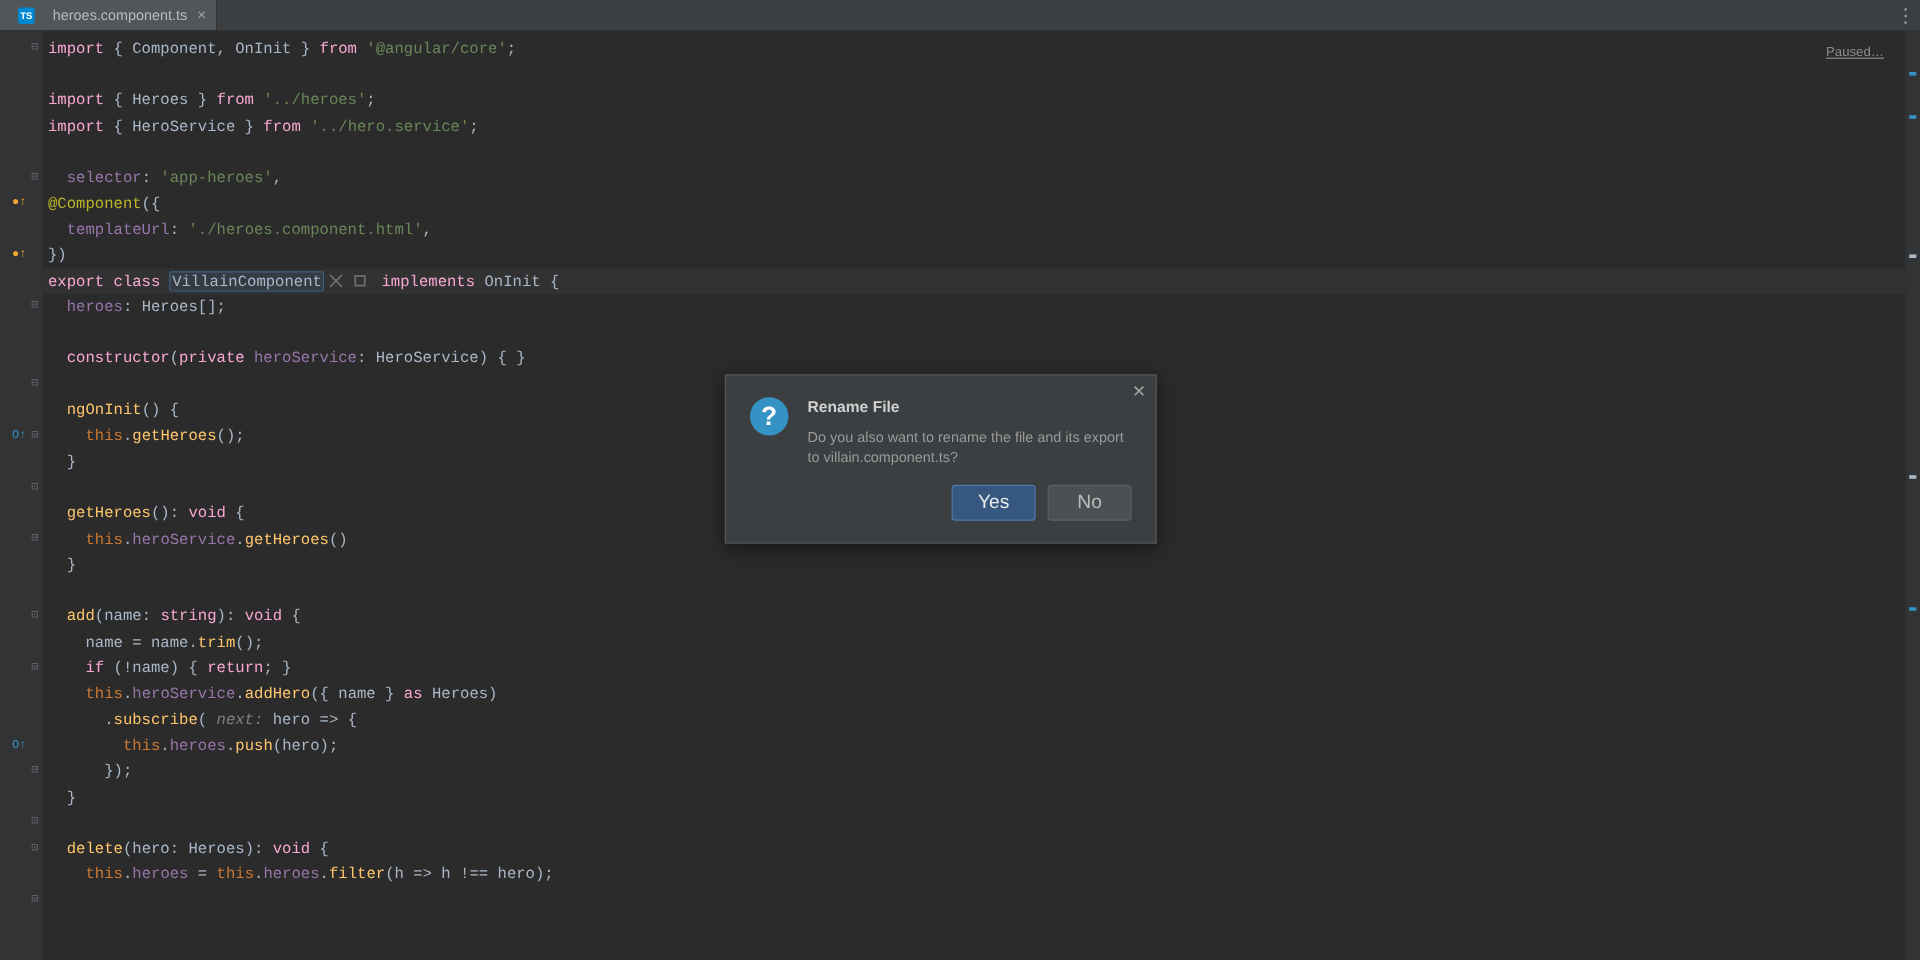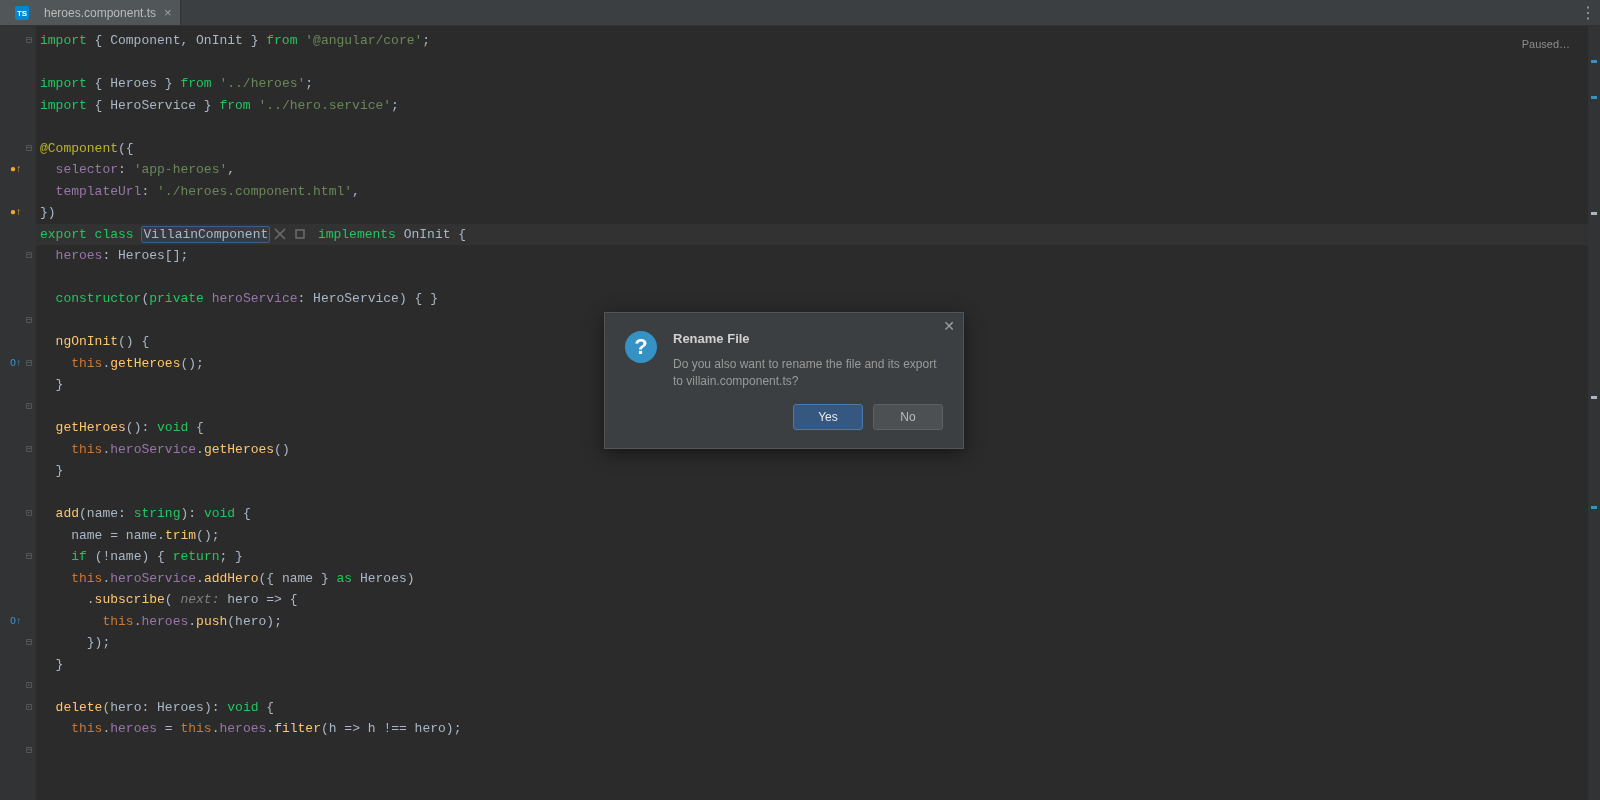--- a/index.html
+++ b/index.html
@@ -90,31 +90,32 @@
     background: #2b2b2b;
     padding-top: 4px;
   }
   .status-top {
     position: absolute;
     top: 12px;
     right: 18px;
     font-family: 'Segoe UI', Arial, sans-serif;
     font-size: 11px;
     color: #8c8c8c;
+    text-decoration: underline;
   }
   .line {
     height: 21.5px;
     line-height: 21.5px;
     padding-left: 4px;
     white-space: pre;
     position: relative;
   }
   .line.hl { background: #323232; }
   
-  .kw   { color: #22c55e; }
+  .kw   { color: #f9a8d4; }
   .str  { color: #6a8759; }
   .id   { color: #a9b7c6; }
   .dec  { color: #bbb529; }
   .prop { color: #9876aa; }
   .call { color: #ffc66d; }
   .comment-hint { color: #808080; font-style: italic; }
   .this-kw { color: #cc7832; }
   .rename-box {
     border: 1px solid #3d6185;
     background: rgba(61,97,133,0.2);
@@ -192,21 +193,21 @@
   .dialog-msg { line-height: 1.4; color: #9a9a9a; }
   .dialog-buttons {
     display: flex;
     justify-content: flex-end;
     gap: 10px;
     padding: 0 20px 18px 20px;
   }
   .btn {
     min-width: 70px;
     padding: 5px 16px;
-    font-size: 12px;
+    font-size: 16px;
     border-radius: 3px;
     border: 1px solid #5e6060;
     background: #4c5052;
     color: #bbbbbb;
     cursor: pointer;
     text-align: center;
   }
   .btn.primary {
     background: #365880;
     border: 1px solid #4a78a8;
@@ -255,22 +256,22 @@
   </div>
 
   <div class="code-area">
     <div class="status-top">Paused…</div>
 
     <div class="line"><span class="kw">import</span> { <span class="id">Component</span>, <span class="id">OnInit</span> } <span class="kw">from</span> <span class="str">'@angular/core'</span>;</div>
     <div class="line"></div>
     <div class="line"><span class="kw">import</span> { <span class="id">Heroes</span> } <span class="kw">from</span> <span class="str">'../heroes'</span>;</div>
     <div class="line"><span class="kw">import</span> { <span class="id">HeroService</span> } <span class="kw">from</span> <span class="str">'../hero.service'</span>;</div>
     <div class="line"></div>
+    <div class="line">  <span class="prop">selector</span>: <span class="str">'app-heroes'</span>,</div>
     <div class="line"><span class="dec">@Component</span>({</div>
-    <div class="line">  <span class="prop">selector</span>: <span class="str">'app-heroes'</span>,</div>
     <div class="line">  <span class="prop">templateUrl</span>: <span class="str">'./heroes.component.html'</span>,</div>
     <div class="line">})</div>
     <div class="line hl"><span class="kw">export class</span> <span class="rename-box"><span class="id">VillainComponent</span></span><span class="inline-icons"><svg width="12" height="12" viewBox="0 0 12 12">
             <path d="M1 1 L11 11 M1 11 L11 1" stroke="#6e6e6e" stroke-width="1.5"></path>
           </svg> <svg width="12" height="12" viewBox="0 0 12 12">
             <rect x="2" y="2" width="8" height="8" fill="none" stroke="#6e6e6e" stroke-width="1.5"></rect>
           </svg></span> <span class="kw">implements</span> <span class="id">OnInit</span> {</div>
     <div class="line">  <span class="prop">heroes</span>: <span class="id">Heroes</span>[];</div>
     <div class="line"></div>
     <div class="line">  <span class="kw">constructor</span>(<span class="kw">private</span> <span class="prop">heroService</span>: <span class="id">HeroService</span>) { }</div>

